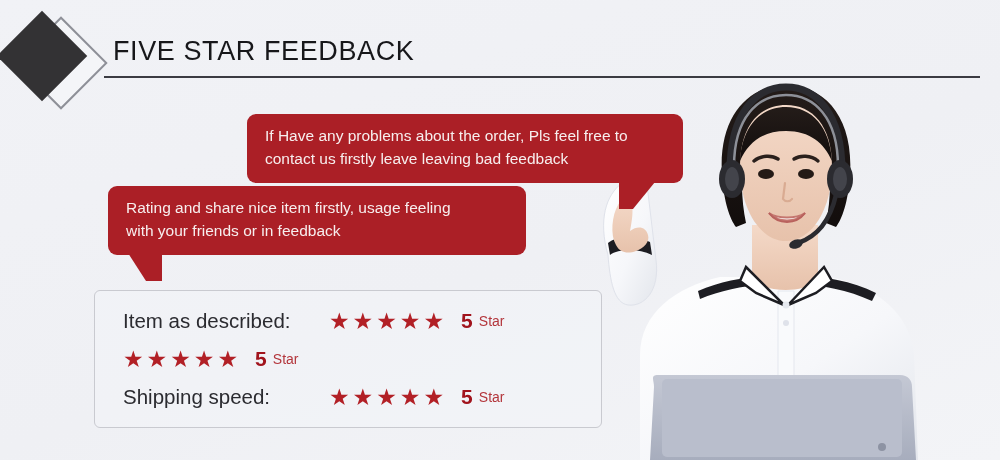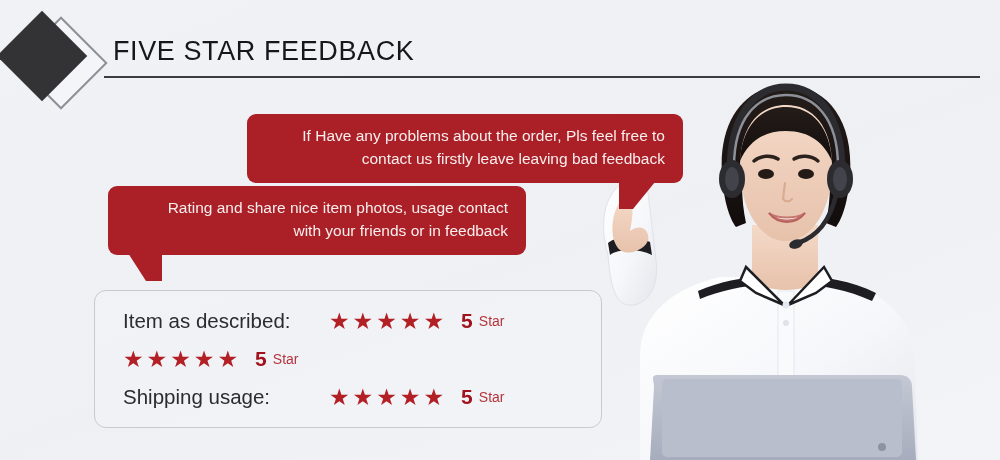--- a/index.html
+++ b/index.html
@@ -80,21 +80,21 @@
     position: absolute;
     background: #ab1f26;
     color: #f7eeee;
     border-radius: 9px;
     padding: 11px 18px 12px 18px;
     font-size: 15.5px;
     line-height: 1.48;
     z-index: 6;
     box-sizing: border-box;
   }
-  .bubble-line { display: block; white-space: nowrap; text-align: right; }
+  .bubble-line { display: block; white-space: nowrap; }
 
   #bubble-top {
     left: 247px;
     top: 114px;
     width: 436px;
   }
   #bubble-top .tail {
     position: absolute;
     right: 28px;
     bottom: -26px;
@@ -124,21 +124,21 @@
   }
 
   
   .ratings-panel {
     position: absolute;
     left: 94px;
     top: 290px;
     width: 508px;
     height: 138px;
     border: 1px solid #c9cad0;
-    border-radius: 12px;
+    border-radius: 6px;
     background: rgba(243,244,247,0.55);
     z-index: 4;
     box-sizing: border-box;
     padding: 12px 0 0 28px;
   }
   .rating-row {
     display: flex;
     align-items: center;
     height: 36px;
     margin-bottom: 2px;
@@ -260,42 +260,42 @@
     </svg>
   </div>
 
   <div class="bubble" id="bubble-top">
     <span class="bubble-line">If Have any problems about the order, Pls feel free to</span>
     <span class="bubble-line">contact us firstly leave leaving bad feedback</span>
     <span class="tail"></span>
   </div>
 
   <div class="bubble" id="bubble-bottom">
-    <span class="bubble-line">Rating and share nice item photos, usage contact</span>
+    <span class="bubble-line">Rating and share nice item firstly, usage feeling</span>
     <span class="bubble-line">with your friends or in feedback</span>
     <span class="tail"></span>
   </div>
 
   <div class="ratings-panel">
 
     <div class="rating-row">
       <span class="rating-label">Item as described:</span>
       <span class="rating-stars">★★★★★</span>
       <span class="rating-score">5</span>
       <span class="rating-unit">Star</span>
     </div>
 
     <div class="rating-row">
       <span class="rating-stars">★★★★★</span>
       <span class="rating-score">5</span>
       <span class="rating-unit">Star</span>
     </div>
 
     <div class="rating-row">
-      <span class="rating-label">Shipping usage:</span>
+      <span class="rating-label">Shipping speed:</span>
       <span class="rating-stars">★★★★★</span>
       <span class="rating-score">5</span>
       <span class="rating-unit">Star</span>
     </div>
 
   </div>
 
 </div>
 
 </body></html>

